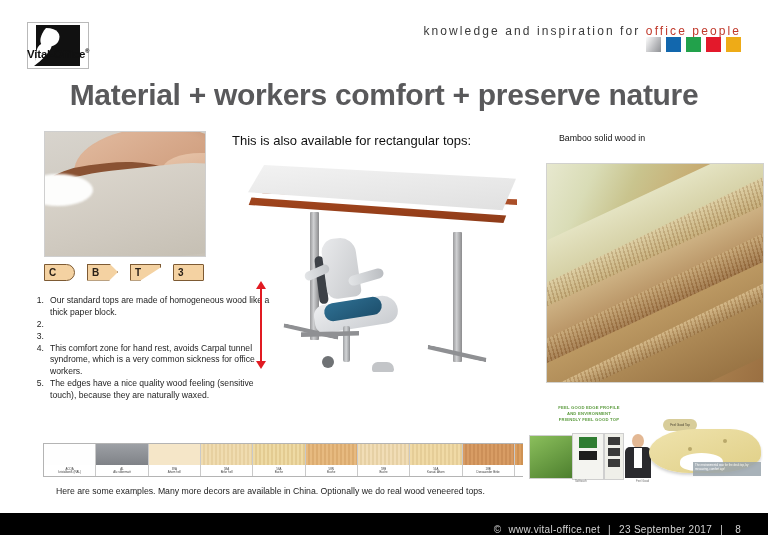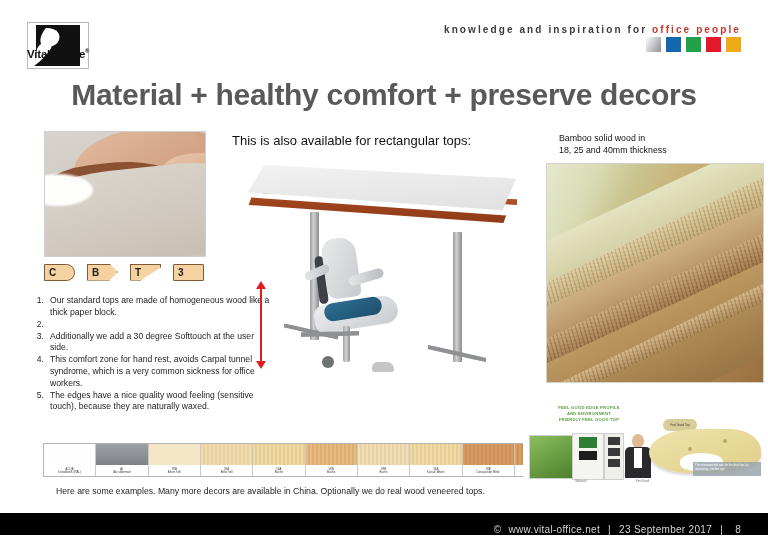--- a/index.html
+++ b/index.html
@@ -11,22 +11,22 @@
   .slide{position:absolute;inset:0;background:#fff;}
 
   
   .logo-box{position:absolute;left:27px;top:22px;width:60px;height:45px;
             border:1px solid #b9b9b9;background:#fff;}
   .logo-mark{position:absolute;left:0;top:0;width:100%;height:100%;overflow:hidden;}
   .logo-word{position:absolute;left:27px;top:48px;font-size:11.5px;font-weight:bold;
              color:#111;letter-spacing:-0.2px;z-index:4;white-space:nowrap;}
   .logo-word sup{font-size:6px;vertical-align:super;}
 
-  .tagline{position:absolute;right:27px;top:24px;font-size:10px;
-           letter-spacing:2.1px;font-weight:bold;color:#3a3a3a;white-space:nowrap;}
+  .tagline{position:absolute;right:27px;top:24px;font-size:12px;
+           letter-spacing:2.1px;font-weight:normal;color:#3a3a3a;white-space:nowrap;}
   .tagline .hl{color:#c0392b;}
   .swatch-row{position:absolute;right:27px;top:37px;display:flex;gap:5px;}
   .swatch-row i{display:block;width:15px;height:15px;}
 
   
   .title{position:absolute;left:0;right:0;top:78px;text-align:center;
          font-size:30px;font-weight:bold;color:#59595b;letter-spacing:-0.3px;}
 
   
   .lphoto{position:absolute;left:44px;top:131px;width:160px;height:124px;
@@ -211,21 +211,21 @@
   <div class="tagline"><span>knowledge and inspiration for </span><span class="hl">office people</span></div>
 
   <div class="swatch-row">
     <i style="background:linear-gradient(120deg,#fdfdfd,#b9babd 60%,#8f9195)"></i>
     <i style="background:#1267ad"></i>
     <i style="background:#22a14b"></i>
     <i style="background:#e3192b"></i>
     <i style="background:#eeab17"></i>
   </div>
 
-  <div class="title">Material + healthy comfort + preserve decors</div>
+  <div class="title">Material + workers comfort + preserve nature</div>
 
   <div class="lphoto">
     <div class="lp-hand"></div>
     <div class="lp-edge"></div>
     <div class="lp-top"></div>
     <div class="lp-white"></div>
   </div>
 
   <div class="profiles">
     <div class="pf c">
@@ -249,21 +249,20 @@
   <div class="list">
     <div class="li">
       <span class="num">1.</span>
       <span class="txt">Our standard tops are made of homogeneous wood like a thick paper block.</span>
     </div>
     <div class="li">
       <span class="num">2.</span>
     </div>
     <div class="li">
       <span class="num">3.</span>
-      <span class="txt">Additionally we add a 30 degree Softtouch at the user side.</span>
     </div>
     <div class="li">
       <span class="num">4.</span>
       <span class="txt">This comfort zone for hand rest, avoids Carpal tunnel syndrome, which is a very common sickness for office workers.</span>
     </div>
     <div class="li">
       <span class="num">5.</span>
       <span class="txt">The edges have a nice quality wood feeling (sensitive touch), because they are naturally waxed.</span>
     </div>
   </div>
@@ -289,21 +288,20 @@
       <div class="ch-cush"></div>
       <div class="ch-col"></div>
       <div class="ch-base"></div>
       <div class="ch-cast"></div>
       <div class="ch-cast2"></div>
     </div>
   </div>
 
   <div class="bamboo-cap">
     <div>Bamboo solid wood in</div>
-    <div>18, 25 and 40mm thickness</div>
   </div>
   <div class="bamboo">
     <div class="bm-bg"></div>
     <div class="bm-slab" style="top:26px;background:linear-gradient(180deg,#e4e3c2,#cdc695);"></div>
     <div class="bm-band" style="top:62px;background:linear-gradient(180deg,#d9c79a,#b99a63);">
       <div class="bm-stripe"></div>
     </div>
     <div class="bm-slab" style="top:92px;background:linear-gradient(180deg,#cdb183,#a5794a);"></div>
     <div class="bm-band" style="top:118px;background:linear-gradient(180deg,#c2a06d,#8d6135);">
       <div class="bm-stripe"></div>

